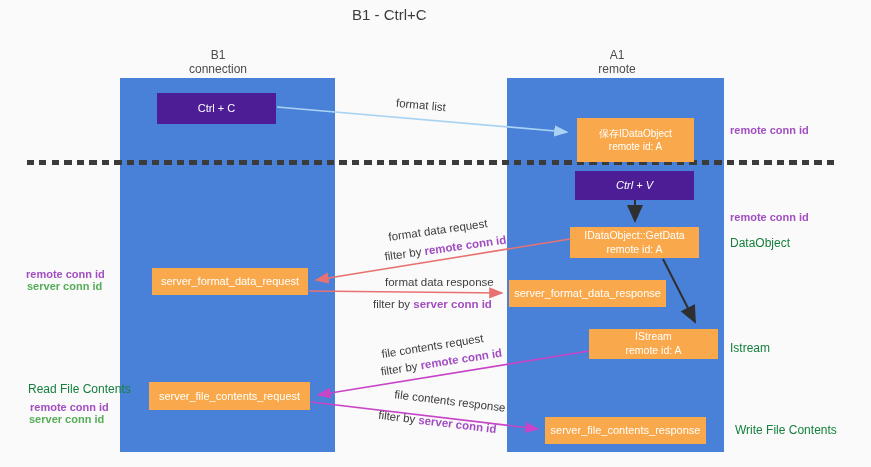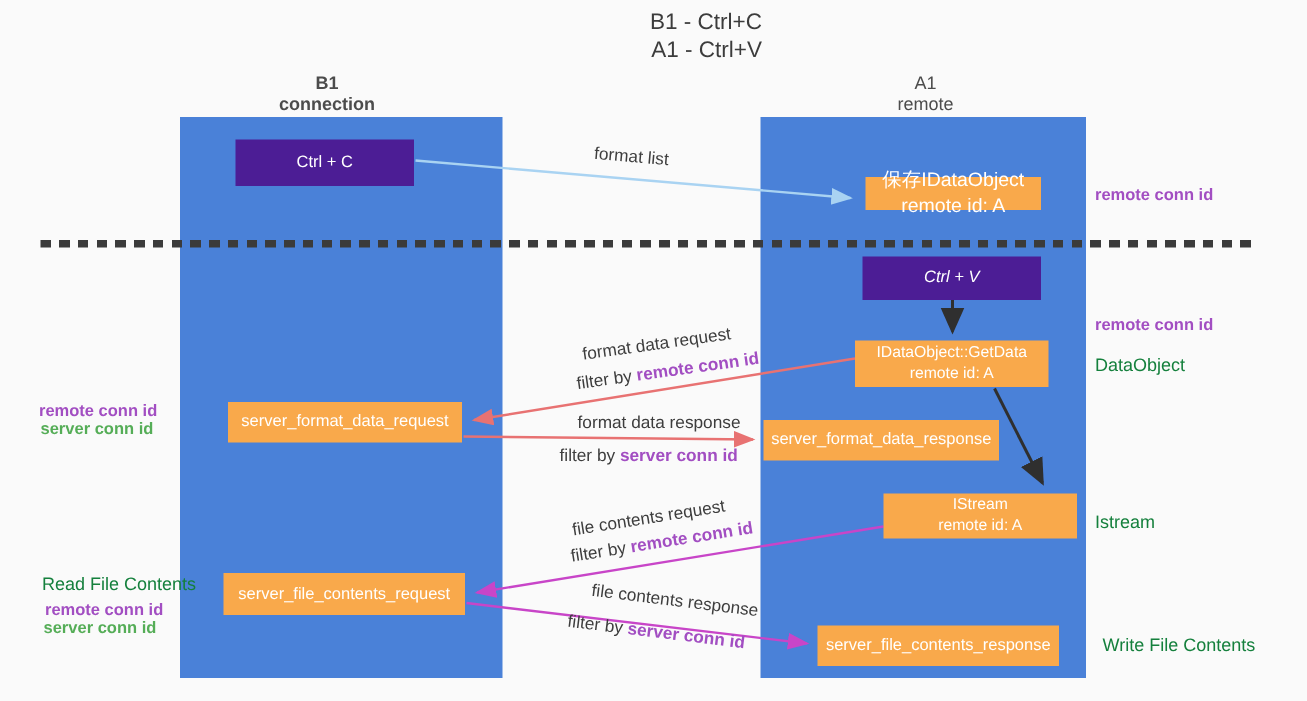--- a/index.html
+++ b/index.html
@@ -6,22 +6,22 @@
   html,body { width:871px; height:467px; }
   body {
     position:relative;
     background:#fafafa;
     font-family:"Liberation Sans", sans-serif;
     color:#3d3d3d;
     overflow:hidden;
   }
   .abs { position:absolute; }
   .title {
-    left:328px; top:6px; width:180px;
-    text-align:right; font-size:15px; color:#3c3c3c; line-height:1.25;
+    left:352px; top:6px; width:180px;
+    text-align:left; font-size:15px; color:#3c3c3c; line-height:1.25;
   }
   .lane-header {
     text-align:center; font-size:12px; color:#4c4c4c; line-height:1.2;
   }
   .lane {
     background:#4a81d8; top:78px; height:374px;
   }
   .node {
     position:absolute; display:flex; flex-direction:column;
     align-items:center; justify-content:center;
@@ -41,24 +41,23 @@
   .conn { font-size:11px; font-weight:bold; white-space:nowrap; }
   .purple { color:#a24ec2; font-weight:bold; }
   .greent { color:#55ad57; font-weight:bold; }
   svg.wires { position:absolute; left:0; top:0; pointer-events:none; }
 </style>
 </head>
 <body>
 
 <div class="abs title">
   <div>B1 - Ctrl+C</div>
-  <div>A1 - Ctrl+V</div>
 </div>
 
-<div class="abs lane-header" style="left:160px; top:48px; width:116px;font-weight:bold;">
+<div class="abs lane-header" style="left:160px; top:48px; width:116px;">
   <div>B1</div>
   <div>connection</div>
 </div>
 <div class="abs lane-header" style="left:559px; top:48px; width:116px;">
   <div>A1</div>
   <div>remote</div>
 </div>
 
 <div class="abs lane" style="left:120px; width:215px;"></div>
 <div class="abs lane" style="left:507px; width:217px;"></div>
@@ -86,21 +85,21 @@
   <line x1="309" y1="291" x2="502" y2="293" stroke="#e87272" stroke-width="1.6" marker-end="url(#m-red)"></line>
   <line x1="663" y1="259" x2="695" y2="322" stroke="#2f2f2f" stroke-width="2" marker-end="url(#m-black)"></line>
   <line x1="589" y1="351" x2="318" y2="395" stroke="#c845c8" stroke-width="1.6" marker-end="url(#m-mag)"></line>
   <line x1="311" y1="402" x2="538" y2="429" stroke="#c845c8" stroke-width="1.6" marker-end="url(#m-mag)"></line>
 </svg>
 
 <div class="node green" style="left:157px; top:93px; width:119px; height:31px;">
   <span>Ctrl + C</span>
 </div>
 
-<div class="node orange" style="left:577px; top:118px; width:117px; height:22px; font-size:13px;">
+<div class="node orange" style="left:577px; top:118px; width:117px; height:44px; font-size:10px;">
   <span>保存IDataObject</span>
   <span>remote id: A</span>
 </div>
 
 <div class="node green" style="left:575px; top:171px; width:119px; height:29px;font-style:italic;">
   <span>Ctrl + V</span>
 </div>
 
 <div class="node orange" style="left:570px; top:227px; width:129px; height:31px; font-size:10.5px;">
   <span>IDataObject::GetData</span>

